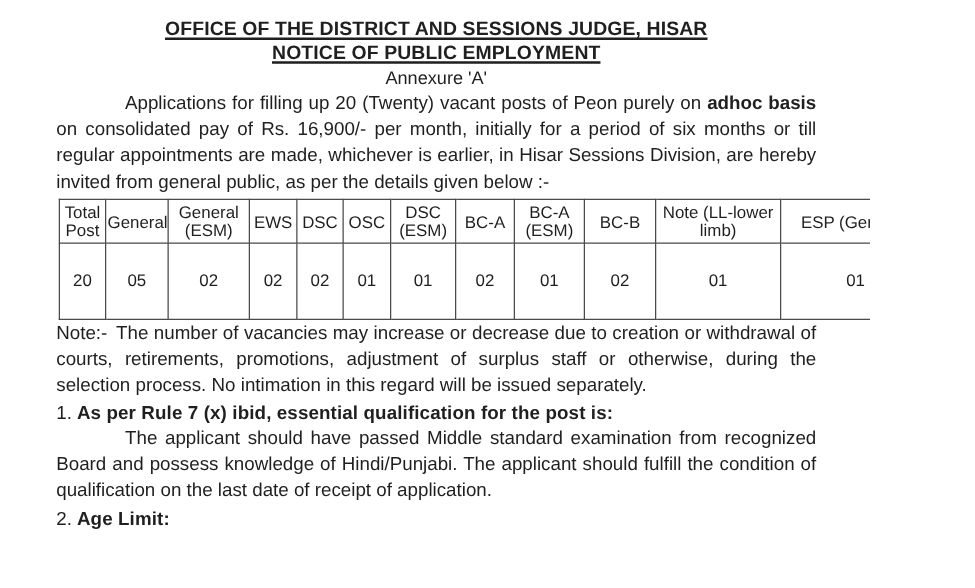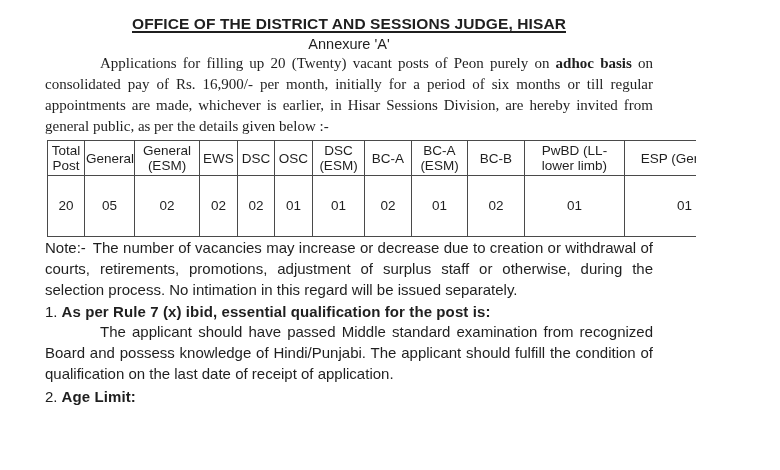--- a/index.html
+++ b/index.html
@@ -38,21 +38,21 @@
     font-size: 14.5px;
     line-height: 17px;
     margin-top: 3px;
   }
   p.body {
     margin: 0;
     text-align: justify;
     line-height: 21px;
   }
   .indent-first { text-indent: 55px; }
-  .intro { margin-top: 4px; font-family: Liberation Serif, serif; }
+  .intro { margin-top: 4px; }
   table.vacancy {
     border-collapse: collapse;
     table-layout: fixed;
     width: 697px;
     margin: 3px 0 0 2px;
     font-size: 13.5px;
     border-radius: 11px;
   }
   table.vacancy th, table.vacancy td {
     border: 1px solid #4a4a4a;
@@ -90,20 +90,21 @@
   .s2-head { margin-top: 4px; }
 </style>
 </head>
 <body>
 
 <div class="page">
   <div class="content">
 
     <div class="doc-title">
       <span class="u">OFFICE OF THE DISTRICT AND SESSIONS JUDGE, HISAR</span><br>
+      <span class="u">NOTICE OF PUBLIC EMPLOYMENT</span>
     </div>
 
     <div class="annexure">Annexure 'A'</div>
 
     <p class="body indent-first intro"><span>Applications for filling up 20 (Twenty) vacant posts of Peon purely on </span><b>adhoc basis</b><span> on consolidated pay of Rs. 16,900/- per month, initially for a period of six months or till regular appointments are made, whichever is earlier, in Hisar Sessions Division, are hereby invited from general public, as per the details given below :-</span></p>
 
     <table class="vacancy">
       <colgroup>
         <col style="width:37px">
           <col style="width:50px">
@@ -123,21 +124,21 @@
           <th>Total Post</th>
           <th>General</th>
           <th>General (ESM)</th>
           <th>EWS</th>
           <th>DSC</th>
           <th>OSC</th>
           <th>DSC (ESM)</th>
           <th>BC-A</th>
           <th>BC-A (ESM)</th>
           <th>BC-B</th>
-          <th>PwBD (LL-lower limb)</th>
+          <th>Note (LL-lower limb)</th>
           <th>ESP (General)</th>
         </tr>
         <tr>
           <td>20</td>
           <td>05</td>
           <td>02</td>
           <td>02</td>
           <td>02</td>
           <td>01</td>
           <td>01</td>

